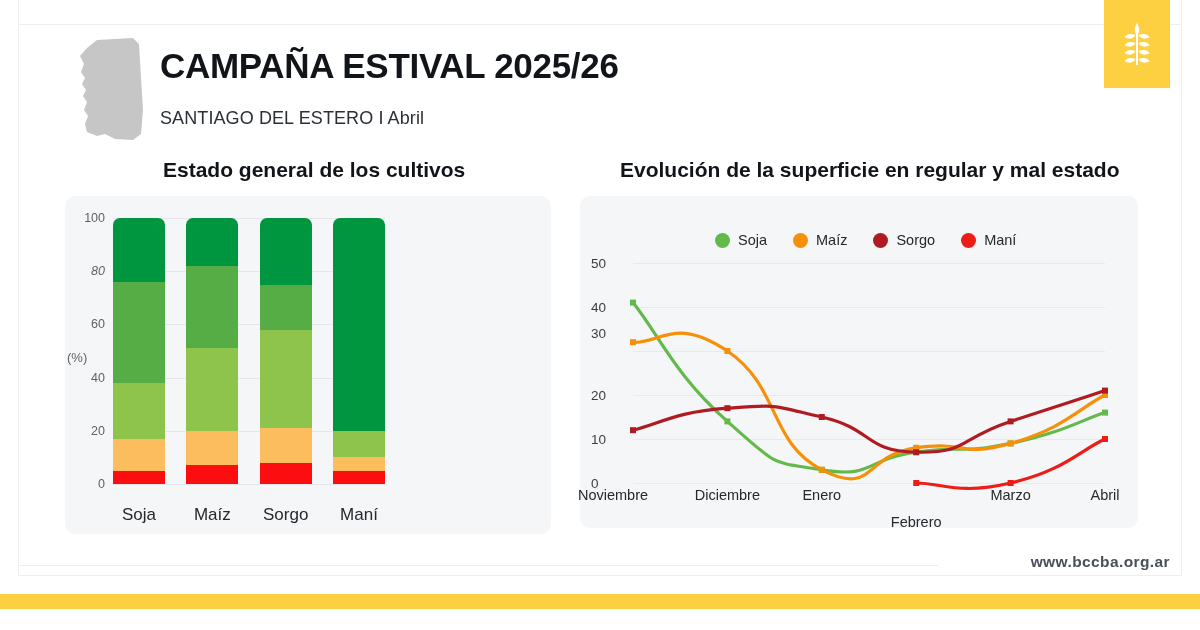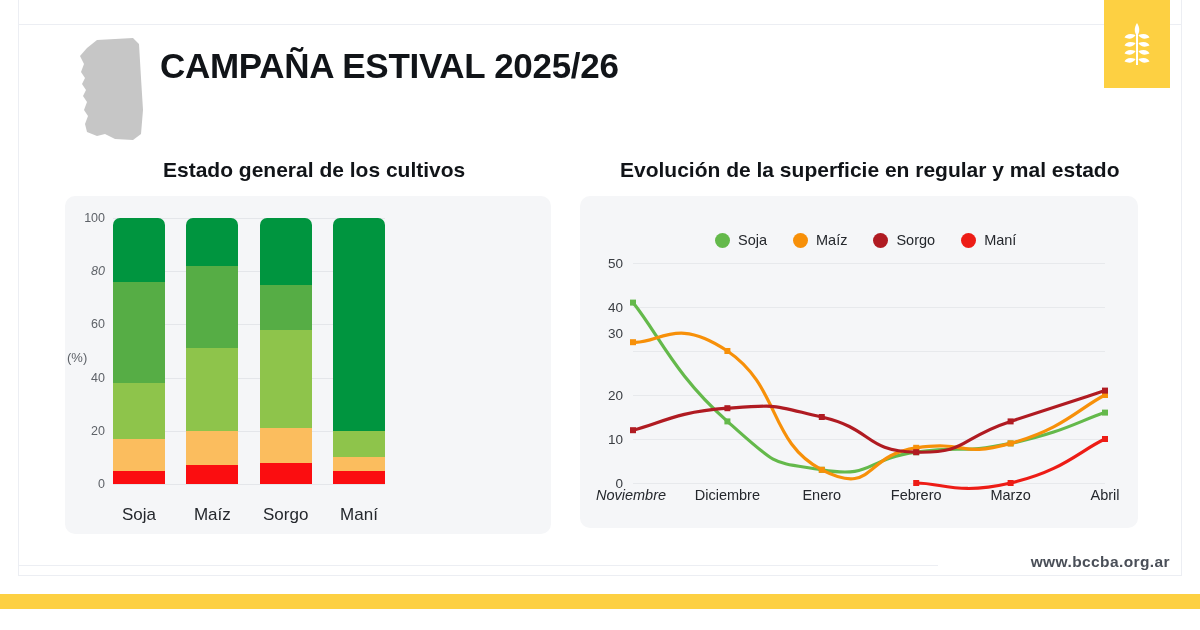--- a/index.html
+++ b/index.html
@@ -68,21 +68,21 @@
   .blg-tx { font-size:13.5px; color:#6a6e74; letter-spacing:0.2px; white-space:nowrap; }
 
   
   #line-legend { position:absolute; left:715px; top:232px; display:flex; gap:26px; align-items:center; }
   .llg-item { display:flex; align-items:center; gap:8px; }
   .llg-dot { width:15px; height:15px; border-radius:50%; flex:none; }
   .llg-tx { font-size:14.5px; color:#25282d; }
 
   #line-plot { position:absolute; left:633px; top:263px; width:472px; height:220px; }
   .line-grid { position:absolute; left:0; width:472px; height:1px; background:#e7e9ec; }
-  .line-ytick { position:absolute; font-size:13.5px; color:#3a3d42; text-align:right;
+  .line-ytick { position:absolute; font-size:13.5px; color:#3a3d42; text-align:left;
                 width:32px; transform:translateY(-50%); }
   .line-xtick { position:absolute; top:487px; font-size:14.5px; color:#25282d;
                 text-align:center; width:110px; }
   svg.lines { position:absolute; left:0; top:0; width:472px; height:220px; overflow:visible; }
 
   
   .footer-rule { position:absolute; left:18px; top:565px; width:920px; height:1px; background:#eceef3; }
   .footer-url { position:absolute; right:30px; top:553px; font-size:15.5px; font-weight:bold;
                 color:#4a4f58; letter-spacing:0.4px; }
 </style>
@@ -113,20 +113,21 @@
     </span>
   </div>
 
   <div class="map-silhouette">
     <svg viewBox="0 0 72 104" width="72" height="104">
       <path fill="#c6c6c6" d="M22,2 L58,0 L64,6 L66,40 L68,72 L66,96 L58,102 L40,101 L30,96 L22,98
         L12,94 L10,86 L13,78 L9,72 L12,64 L8,58 L11,52 L7,46 L10,40 L6,34 L9,26 L5,18 L12,10 Z"></path>
     </svg>
   </div>
   <div class="title">CAMPAÑA ESTIVAL 2025/26</div>
+  <div class="subtitle">SANTIAGO DEL ESTERO I Abril</div>
 
   <div class="sec-title" id="bar-heading">Estado general de los cultivos</div>
   <div class="sec-title" id="line-heading">Evolución de la superficie en regular y mal estado</div>
 
   <div class="panel" id="bar-panel"></div>
   <div id="bar-yticks">
       <div class="bar-ytick" style="left: 65px; top: 484px;">0</div>
       <div class="bar-ytick" style="left: 65px; top: 430.8px;">20</div>
       <div class="bar-ytick" style="left: 65px; top: 377.6px;">40</div>
       <div class="bar-ytick" style="left: 65px; top: 324.4px;">60</div>
@@ -233,24 +234,24 @@
         <rect x="280.2" y="186.2" width="6" height="6" fill="#b01b22"></rect>
         <rect x="374.6" y="155.39999999999998" width="6" height="6" fill="#b01b22"></rect>
         <rect x="469" y="124.60000000000001" width="6" height="6" fill="#b01b22"></rect>
         <path d="M 283.2 220 C 309.632 220, 324.736 232.32, 377.6 220 C 430.46400000000006 207.68, 445.568 188.32, 472 176" fill="none" stroke="#ed1c16" stroke-width="3.2" stroke-linecap="round"></path>
         <rect x="280.2" y="217" width="6" height="6" fill="#ed1c16"></rect>
         <rect x="374.6" y="217" width="6" height="6" fill="#ed1c16"></rect>
         <rect x="469" y="173" width="6" height="6" fill="#ed1c16"></rect>
       </svg>
     </div>
   <div id="line-xlabels">
-      <div class="line-xtick" style="left: 576px; font-style: italic;">Noviembre</div>
+      <div class="line-xtick" style="left: 558px;">Noviembre</div>
       <div class="line-xtick" style="left: 672.4px;">Diciembre</div>
       <div class="line-xtick" style="left: 766.8px;">Enero</div>
-      <div class="line-xtick" style="left: 861.2px;">Febrero</div>
+      <div class="line-xtick" style="left: 861.2px; margin-top: 27px;">Febrero</div>
       <div class="line-xtick" style="left: 955.6px;">Marzo</div>
       <div class="line-xtick" style="left: 1050px;">Abril</div>
     </div>
 
   <div class="footer-rule"></div>
   <div class="footer-url">www.bccba.org.ar</div>
 
   <div class="bottom-bar"></div>
 </div>
 

